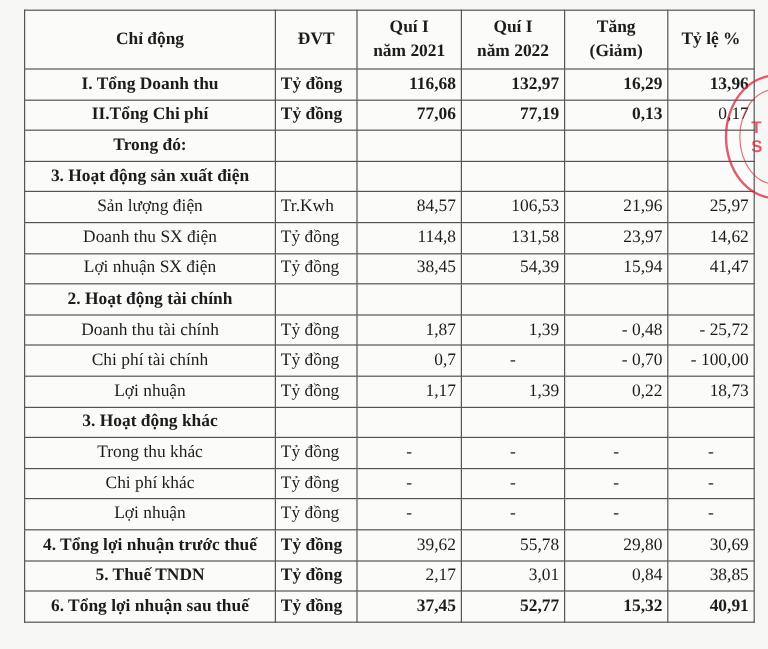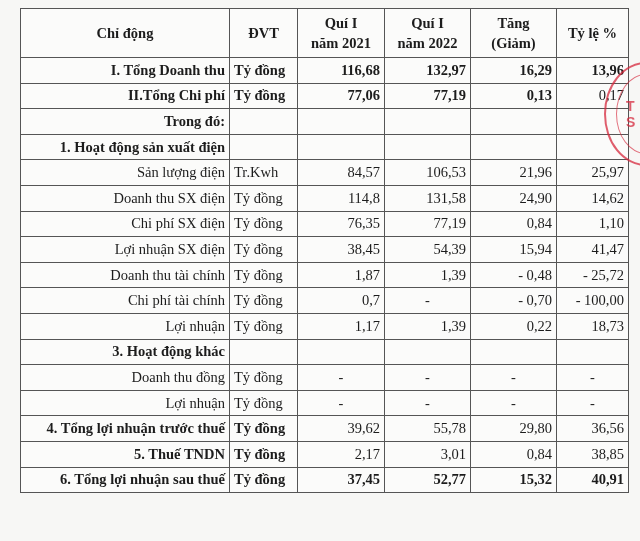--- a/index.html
+++ b/index.html
@@ -30,21 +30,21 @@
     text-align: center;
     line-height: 20px;
     font-size: 14.5px;
   }
   col.c0 { width: 209px; }
   col.c1 { width: 68px; }
   col.c2 { width: 87px; }
   col.c3 { width: 86px; }
   col.c4 { width: 86px; }
   col.c5 { width: 72px; }
-  td.label { text-align: right; padding-left: 6px; margin-left: 48px; }
+  td.label { text-align: center; padding-left: 6px; margin-left: 48px; }
   td.unit { text-align: left; }
   td.num { text-align: right; padding-right: 6px; }
   td.dash { text-align: center; }
   tr.bold td { font-weight: bold; }
   tr.boldlabel td.label, tr.boldlabel td.unit { font-weight: bold; }
   .stamp {
     position: absolute; left: 604px; top: 62px;
     width: 80px; height: 100px;
     border: 2.5px solid rgba(214, 40, 60, 0.75);
     border-radius: 50%;
@@ -107,21 +107,21 @@
     <tr class="boldlabel">
       <td class="label">Trong đó:</td>
       <td class="unit"></td>
       <td class="num"></td>
       <td class="num"></td>
       <td class="num"></td>
       <td class="num"></td>
     </tr>
 
     <tr class="boldlabel">
-      <td class="label">1. Hoạt động sản xuất điện</td>
+      <td class="label">3. Hoạt động sản xuất điện</td>
       <td class="unit"></td>
       <td class="num"></td>
       <td class="num"></td>
       <td class="num"></td>
       <td class="num"></td>
     </tr>
 
     <tr>
       <td class="label">Sản lượng điện</td>
       <td class="unit">Tr.Kwh</td>
@@ -129,42 +129,42 @@
       <td class="num">106,53</td>
       <td class="num">21,96</td>
       <td class="num">25,97</td>
     </tr>
 
     <tr>
       <td class="label">Doanh thu SX điện</td>
       <td class="unit">Tỷ đồng</td>
       <td class="num">114,8</td>
       <td class="num">131,58</td>
-      <td class="num">24,90</td>
+      <td class="num">23,97</td>
       <td class="num">14,62</td>
     </tr>
 
-    <tr>
-      <td class="label">Chi phí SX điện</td>
-      <td class="unit">Tỷ đồng</td>
-      <td class="num">76,35</td>
-      <td class="num">77,19</td>
-      <td class="num">0,84</td>
-      <td class="num">1,10</td>
-    </tr>
 
     <tr>
       <td class="label">Lợi nhuận SX điện</td>
       <td class="unit">Tỷ đồng</td>
       <td class="num">38,45</td>
       <td class="num">54,39</td>
       <td class="num">15,94</td>
       <td class="num">41,47</td>
     </tr>
 
+    <tr class="boldlabel">
+      <td class="label">2. Hoạt động tài chính</td>
+      <td class="unit"></td>
+      <td class="num"></td>
+      <td class="num"></td>
+      <td class="num"></td>
+      <td class="num"></td>
+    </tr>
 
     <tr>
       <td class="label">Doanh thu tài chính</td>
       <td class="unit">Tỷ đồng</td>
       <td class="num">1,87</td>
       <td class="num">1,39</td>
       <td class="num">- 0,48</td>
       <td class="num">- 25,72</td>
     </tr>
 
@@ -189,45 +189,53 @@
     <tr class="boldlabel">
       <td class="label">3. Hoạt động khác</td>
       <td class="unit"></td>
       <td class="num"></td>
       <td class="num"></td>
       <td class="num"></td>
       <td class="num"></td>
     </tr>
 
     <tr>
-      <td class="label">Doanh thu đồng</td>
-      <td class="unit">Tỷ đồng</td>
-      <td class="dash">-</td>
-      <td class="dash">-</td>
-      <td class="dash">-</td>
-      <td class="dash">-</td>
-    </tr>
-
+      <td class="label">Trong thu khác</td>
+      <td class="unit">Tỷ đồng</td>
+      <td class="dash">-</td>
+      <td class="dash">-</td>
+      <td class="dash">-</td>
+      <td class="dash">-</td>
+    </tr>
+
+    <tr>
+      <td class="label">Chi phí khác</td>
+      <td class="unit">Tỷ đồng</td>
+      <td class="dash">-</td>
+      <td class="dash">-</td>
+      <td class="dash">-</td>
+      <td class="dash">-</td>
+    </tr>
 
     <tr>
       <td class="label">Lợi nhuận</td>
       <td class="unit">Tỷ đồng</td>
       <td class="dash">-</td>
       <td class="dash">-</td>
       <td class="dash">-</td>
       <td class="dash">-</td>
     </tr>
 
     <tr class="boldlabel">
       <td class="label">4. Tổng lợi nhuận trước thuế</td>
       <td class="unit">Tỷ đồng</td>
       <td class="num">39,62</td>
       <td class="num">55,78</td>
       <td class="num">29,80</td>
-      <td class="num">36,56</td>
+      <td class="num">30,69</td>
     </tr>
 
     <tr class="boldlabel">
       <td class="label">5. Thuế TNDN</td>
       <td class="unit">Tỷ đồng</td>
       <td class="num">2,17</td>
       <td class="num">3,01</td>
       <td class="num">0,84</td>
       <td class="num">38,85</td>
     </tr>

